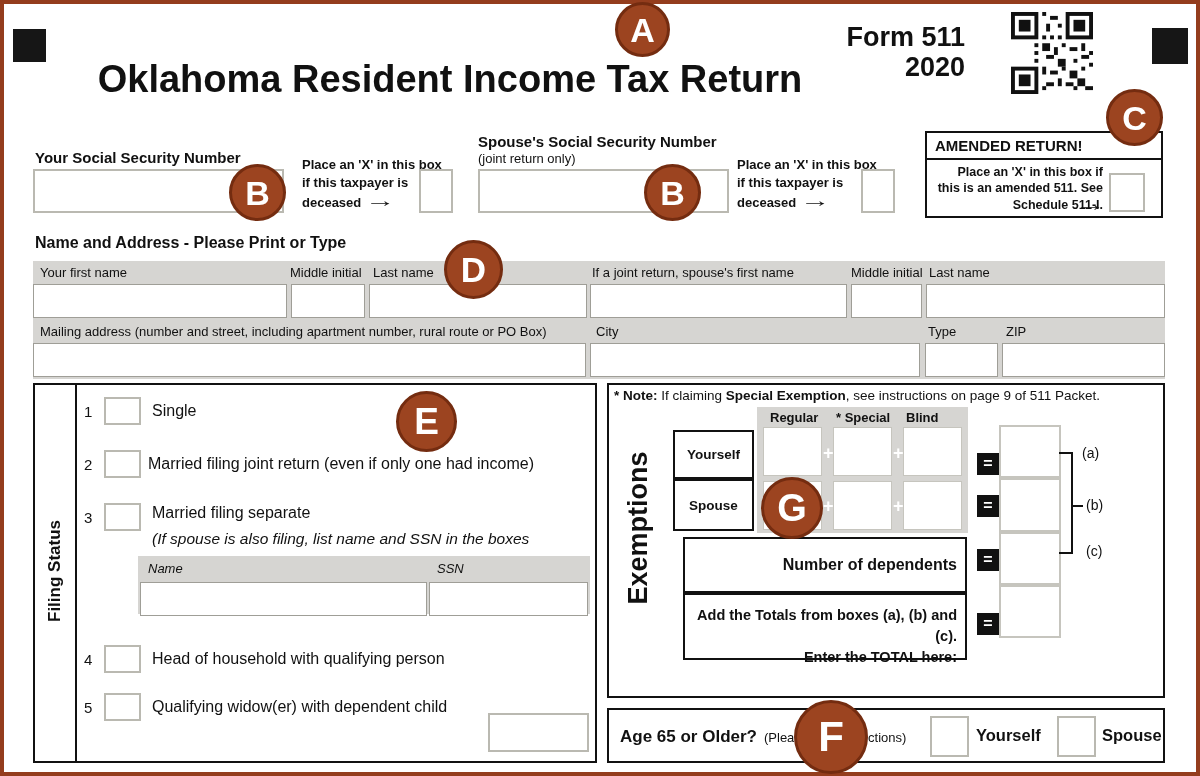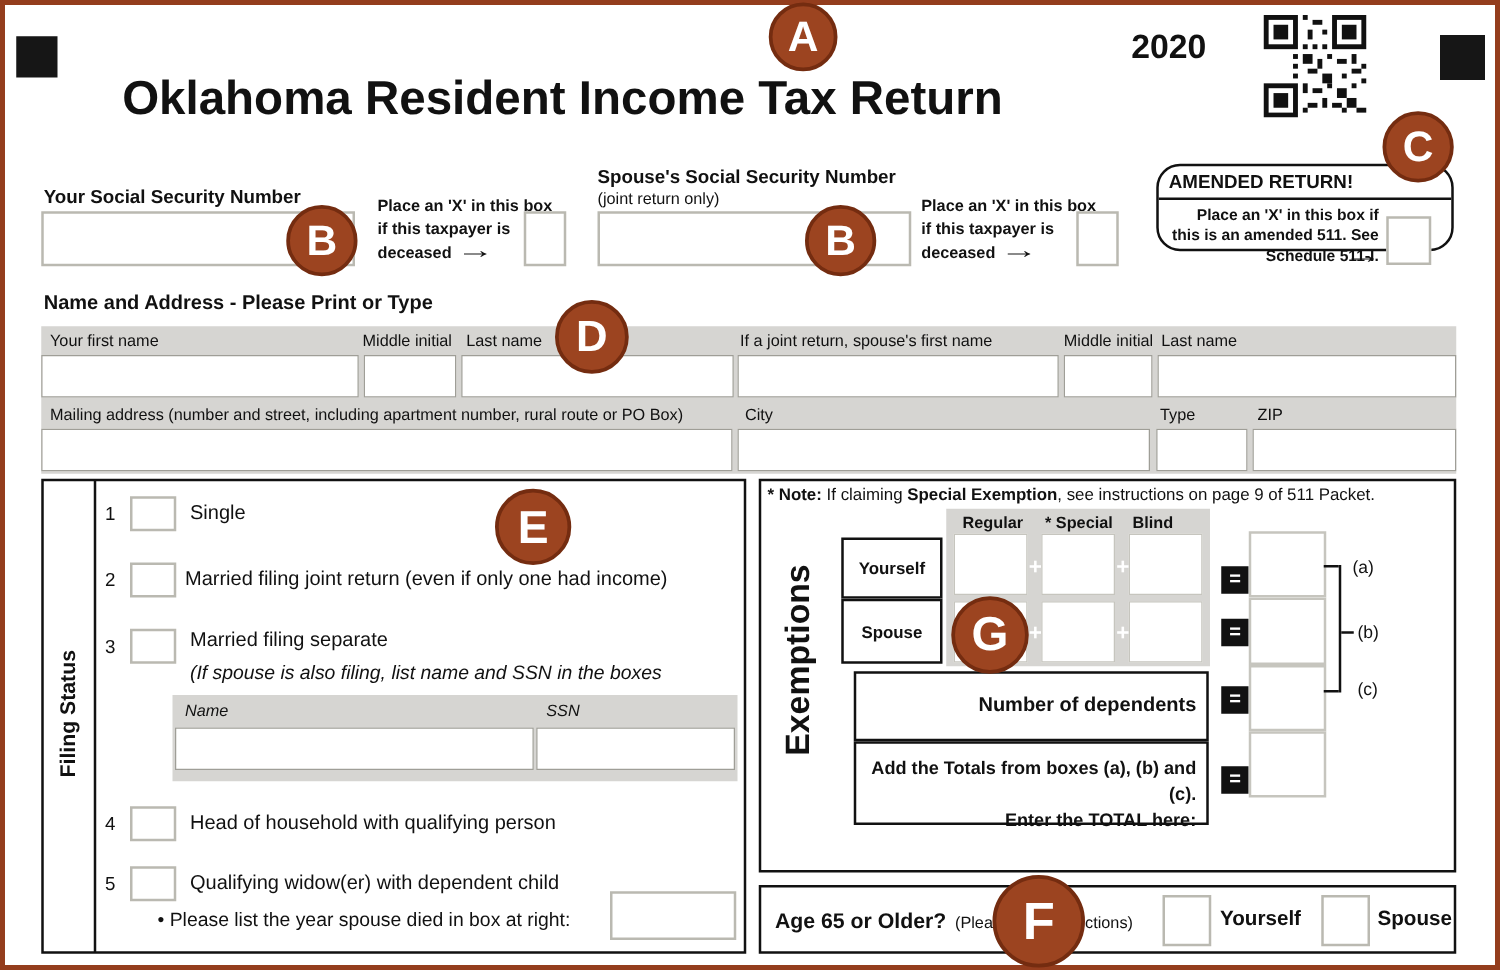--- a/index.html
+++ b/index.html
@@ -29,20 +29,21 @@
 </head>
 <body>
 
 <div class="page">
 
   <div class="regmark" style="left:13px;top:29px;width:33px;height:33px;"></div>
   <div class="regmark" style="left:1152px;top:28px;width:36px;height:36px;"></div>
 
   <div class="abs b" style="left:60px;top:58px;width:780px;text-align:center;font-size:38px;">Oklahoma Resident Income Tax Return</div>
   <div class="abs b" style="left:820px;top:22px;width:145px;text-align:right;font-size:27px;line-height:1.12;">
+    <div>Form 511</div>
     <div>2020</div>
   </div>
 
   <svg class="abs" style="left:1010px;top:12px;" width="84" height="82" viewBox="0 0 21 21">
     <g fill="#111">
       <rect x="0" y="0" width="7" height="7"></rect>
         <rect x="14" y="0" width="7" height="7"></rect>
         <rect x="0" y="14" width="7" height="7"></rect>
       <rect x="1" y="1" width="5" height="5" fill="#fff"></rect>
         <rect x="15" y="1" width="5" height="5" fill="#fff"></rect>
@@ -90,21 +91,21 @@
   <div class="inp" style="left:33px;top:169px;width:251px;height:44px;"></div>
   <div class="abs b" style="left:302px;top:156px;width:142px;font-size:13px;line-height:1.35;"><span>Place an 'X' in this box if this taxpayer is deceased</span> <span class="arr">→</span></div>
   <div class="cb" style="left:419px;top:169px;width:34px;height:44px;"></div>
 
   <div class="abs b" style="left:478px;top:133px;font-size:15px;">Spouse's Social Security Number</div>
   <div class="abs" style="left:478px;top:151px;font-size:13px;">(joint return only)</div>
   <div class="inp" style="left:478px;top:169px;width:251px;height:44px;"></div>
   <div class="abs b" style="left:737px;top:156px;width:142px;font-size:13px;line-height:1.35;"><span>Place an 'X' in this box if this taxpayer is deceased</span> <span class="arr">→</span></div>
   <div class="cb" style="left:861px;top:169px;width:34px;height:44px;"></div>
 
-  <div class="sect" style="left:925px;top:131px;width:238px;height:70px;border-radius:19px;">
+  <div class="sect" style="left:925px;top:131px;width:238px;height:87px;">
     <div class="b" style="padding:4px 8px;font-size:15px;border-bottom:2px solid #111;">AMENDED RETURN!</div>
     <div class="abs b" style="left:8px;top:31px;width:168px;font-size:12.5px;line-height:1.3;text-align:right;">Place an 'X' in this box if this is an amended 511. See Schedule 511-I.</div>
     <span class="arr abs" style="left:148px;top:62px;">→</span>
     <div class="cb" style="left:182px;top:40px;width:36px;height:39px;"></div>
   </div>
 
   <div class="abs b" style="left:35px;top:234px;font-size:16px;">Name and Address - Please Print or Type</div>
   <div class="band" style="left:33px;top:261px;width:1132px;height:118px;font-size:13px;">
     <div class="abs" style="left:7px;top:4px;">Your first name</div>
     <div class="abs" style="left:257px;top:4px;">Middle initial</div>
@@ -138,35 +139,34 @@
 
   <div class="abs" style="left:84px;top:456px;font-size:15px;">2</div>
   <div class="cb" style="left:104px;top:450px;width:37px;height:28px;"></div>
   <div class="abs" style="left:148px;top:455px;font-size:16px;">Married filing joint return (even if only one had income)</div>
 
   <div class="abs" style="left:84px;top:509px;font-size:15px;">3</div>
   <div class="cb" style="left:104px;top:503px;width:37px;height:28px;"></div>
   <div class="abs" style="left:152px;top:504px;font-size:16px;">Married filing separate</div>
   <div class="abs i" style="left:152px;top:530px;font-size:15.5px;">(If spouse is also filing, list name and SSN in the boxes</div>
 
-  <div class="band" style="left:138px;top:556px;width:452px;height:69px;">
+  <div class="band" style="left:138px;top:556px;width:452px;height:58px;">
     <div class="abs i" style="left:10px;top:5px;font-size:13px;">Name</div>
     <div class="abs i" style="left:299px;top:5px;font-size:13px;">SSN</div>
     <div class="cell" style="left:2px;top:26px;width:287px;height:34px;"></div>
     <div class="cell" style="left:291px;top:26px;width:159px;height:34px;"></div>
   </div>
 
   <div class="abs" style="left:84px;top:651px;font-size:15px;">4</div>
   <div class="cb" style="left:104px;top:645px;width:37px;height:28px;"></div>
   <div class="abs" style="left:152px;top:650px;font-size:16px;">Head of household with qualifying person</div>
 
   <div class="abs" style="left:84px;top:699px;font-size:15px;">5</div>
   <div class="cb" style="left:104px;top:693px;width:37px;height:28px;"></div>
   <div class="abs" style="left:152px;top:698px;font-size:16px;">Qualifying widow(er) with dependent child</div>
-  <div class="abs" style="left:126px;top:728px;font-size:15.5px;">• Please list the year spouse died in box at right:</div>
   <div class="inp" style="left:488px;top:713px;width:101px;height:39px;"></div>
 
   <div class="sect" style="left:607px;top:383px;width:558px;height:315px;"></div>
   <div class="abs" style="left:614px;top:388px;font-size:13.5px;"><span class="b">* Note:</span><span> If claiming </span><span class="b">Special Exemption</span><span>, see instructions on page 9 of 511 Packet.</span></div>
   <div class="vlab b" style="left:537px;top:514px;width:200px;height:28px;font-size:27px;">Exemptions</div>
 
   <div class="sect" style="left:673px;top:430px;width:81px;height:49px;display:flex;align-items:center;justify-content:center;">
       <span class="b" style="font-size:13.5px;">Yourself</span>
     </div>
   <div class="sect" style="left:673px;top:479px;width:81px;height:52px;display:flex;align-items:center;justify-content:center;">

